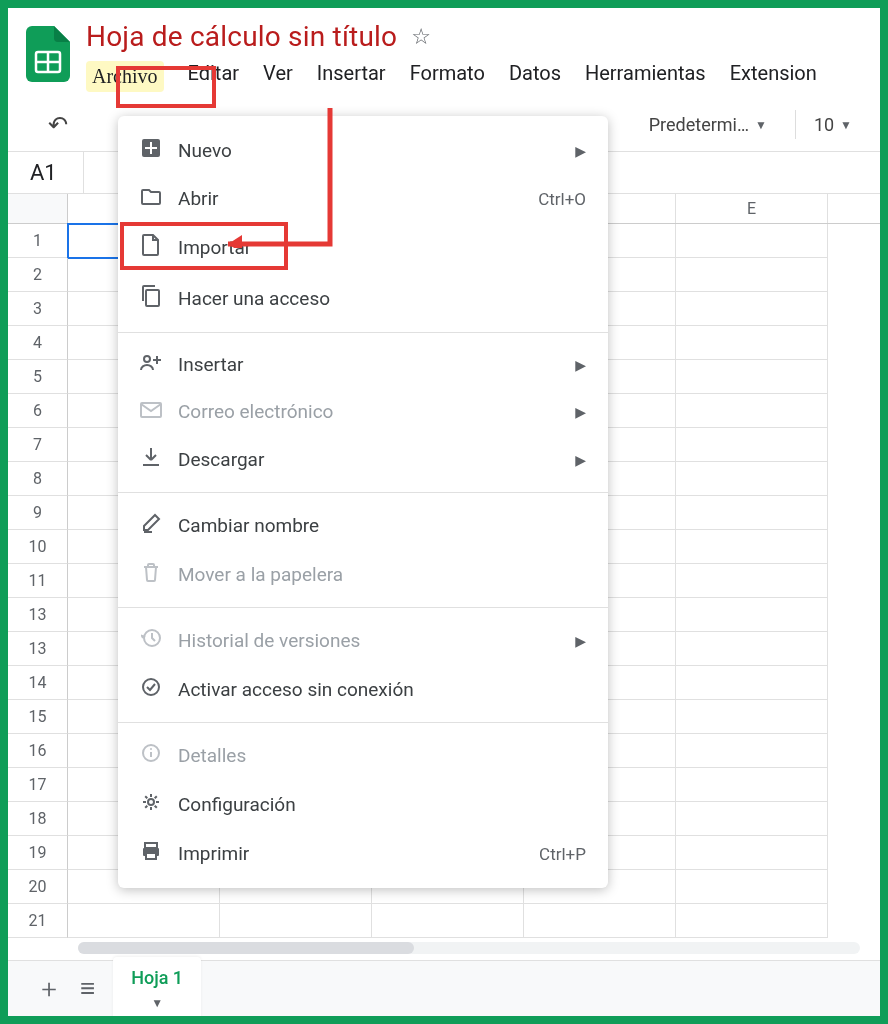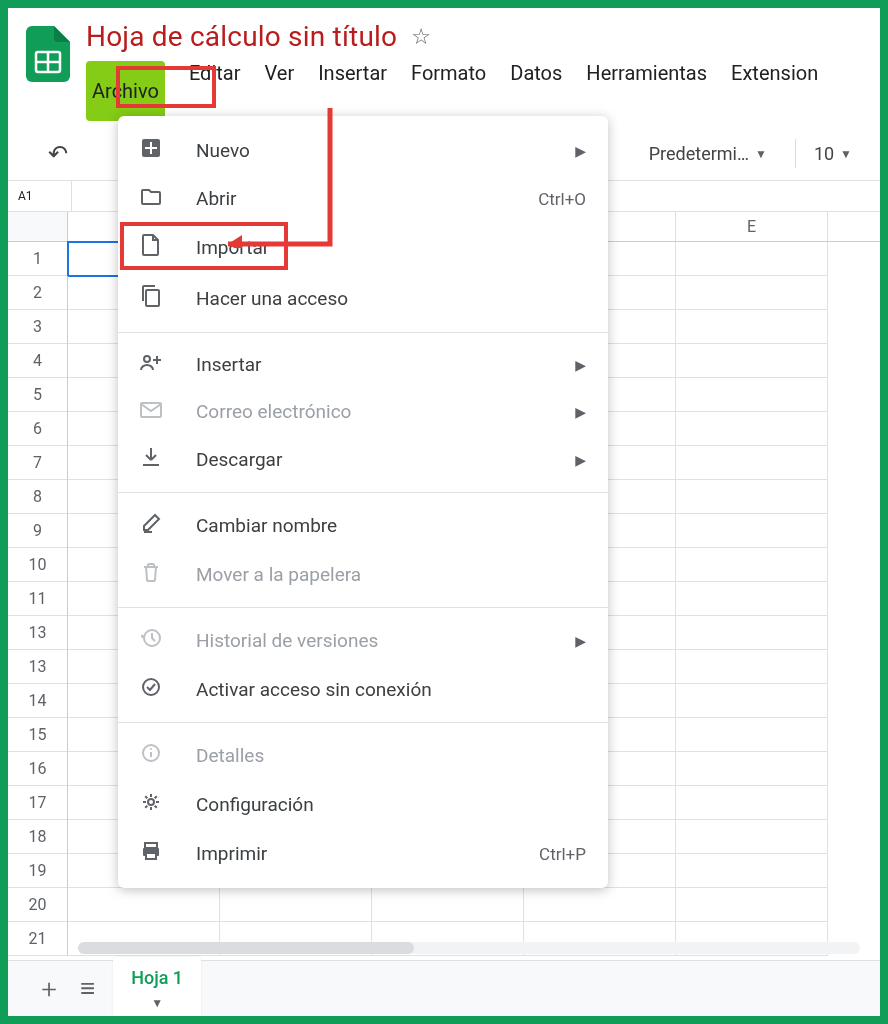--- a/index.html
+++ b/index.html
@@ -28,35 +28,35 @@
   width: 44px; height: 56px; position: relative; margin-right: 16px; margin-top: 6px;
 }
 .logo svg { width: 100%; height: 100%; }
 .title-row { display: flex; align-items: center; gap: 14px; }
 .doc-title { font-size: 28px; color: #b91c1c; letter-spacing: 0.2px; text-align: center; }
 .star { color: #5f6368; font-size: 22px; }
 
 .menubar { display: flex; gap: 24px; margin-top: 8px; font-size: 20px; color: #202124; }
 .menubar span { cursor: pointer; }
 .menubar .active-menu {
-  background: #84cc16; border-radius: 4px; padding: 18px 6px; color: #202124;
+  background: #fef9c3; border-radius: 4px; padding: 4px 6px; color: #202124; font-family: Liberation Serif, serif;
 }
 
 .toolbar {
   display: flex; align-items: center; gap: 20px;
   padding: 18px 20px 12px 40px; font-size: 18px; color: #444;
   border-bottom: 1px solid #e0e0e0;
 }
 .toolbar .spacer { flex: 1; }
 .font-select { display: flex; align-items: center; gap: 6px; padding: 4px 8px; }
 .font-select.size {border-left:1px solid #ddd; padding-left:18px;}
 .tri { color: #5f6368; font-size: 12px; }
 
 .refrow { display: flex; align-items: center; border-bottom: 1px solid #e0e0e0; }
-.cellref { width: 64px; padding: 8px 10px; font-size: 12px; color: #202124; border-right: 1px solid #e0e0e0; }
+.cellref { width: 76px; padding: 8px 22px; font-size: 22px; color: #202124; border-right: 1px solid #e0e0e0; }
 
 .grid { position: relative; }
 .colheads { display: flex; border-bottom: 1px solid #ccc; height: 30px; }
 .corner { width: 60px; background: #f8f9fa; border-right: 1px solid #ccc; }
 .colhead { flex: 0 0 152px; text-align: center; font-size: 16px; color: #5f6368; border-right: 1px solid #e0e0e0; line-height: 30px; background: #fff; }
 .rows { }
 .row { display: flex; height: 34px; }
 .rowhead { width: 60px; text-align: center; font-size: 16px; color: #5f6368; border-right: 1px solid #ccc; border-bottom: 1px solid #e0e0e0; background: #fff; line-height: 34px; }
 .cell { flex: 0 0 152px; border-right: 1px solid #e0e0e0; border-bottom: 1px solid #e0e0e0; }
 .cell.selected { outline: 2px solid #1a73e8; outline-offset: -1px; }
@@ -65,21 +65,21 @@
   position: absolute;
   top: 108px; left: 110px;
   width: 490px;
   background: #fff;
   border-radius: 6px;
   box-shadow: 0 2px 12px rgba(0,0,0,0.25);
   padding: 10px 0;
   z-index: 50;
 }
 .menu-item {
-  display: flex; align-items: center; gap: 34px;
+  display: flex; align-items: center; gap: 16px;
   padding: 12px 22px; font-size: 19px; color: #3c4043;
 }
 .menu-item.disabled { color: #9aa0a6; }
 .menu-item .micon { width: 22px; text-align: center; flex-shrink: 0; }
 .menu-item .mlabel { flex: 1; }
 .menu-item .mkey { color: #5f6368; font-size: 17px; }
 .menu-item .sub { color: #5f6368; font-size: 14px; }
 .menu hr { border: none; border-top: 1px solid #e0e0e0; margin: 8px 0; }
 
 .anno-menu {

